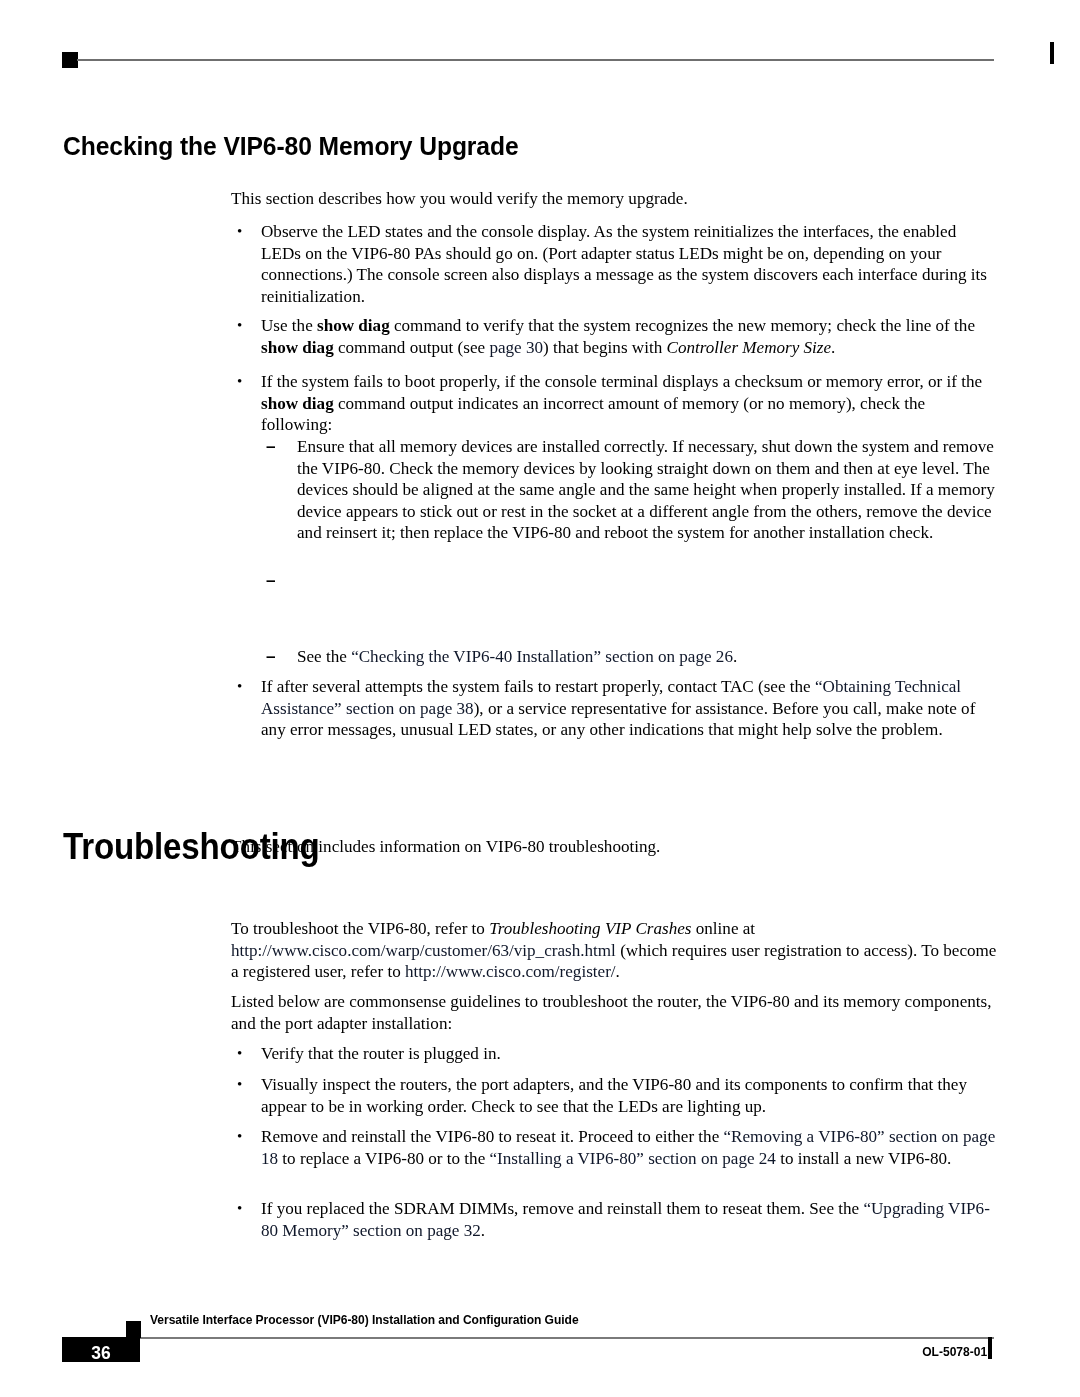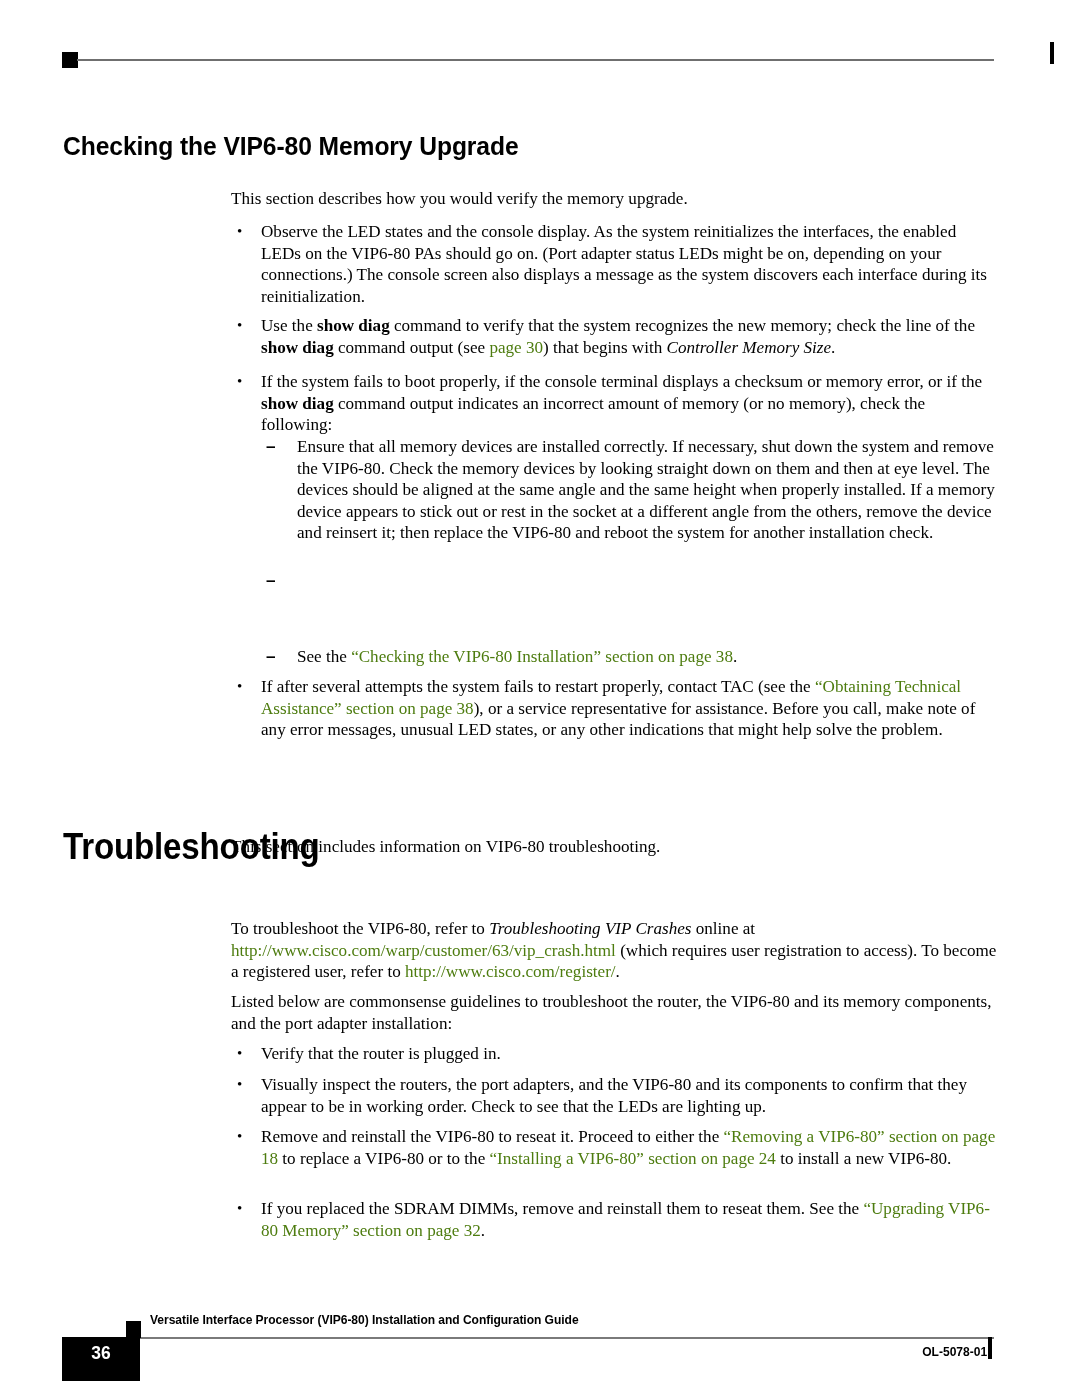--- a/index.html
+++ b/index.html
@@ -120,21 +120,21 @@
     left: 0px;
     top: 0;
     font-size: 17.1px;
     line-height: 21.6px;
     font-family: "Liberation Sans", sans-serif;
     font-weight: bold;
   }
 
   b.cmd { font-weight: bold; }
   i.it  { font-style: italic; }
-  .lnk  { color: #4d7c0f; }
+  .lnk  { color: #0f172a; }
 
   
   .footer {
     position: absolute;
     left: 0;
     top: 1306px;
     width: 1080px;
     height: 70px;
   }
   .f-line {
@@ -143,21 +143,21 @@
     top: 1337px;
     width: 854px;
     height: 1.6px;
     background: #7a7a7a;
   }
   .f-box {
     position: absolute;
     left: 62px;
     top: 1337px;
     width: 78px;
-    height: 44px;
+    height: 25px;
     background: #000;
   }
   .f-box span {
     position: absolute;
     left: 0; right: 0;
     top: 5px;
     text-align: center;
     color: #fff;
     font-family: "Liberation Sans Narrow", "Liberation Sans", sans-serif;
     font-weight: bold;
@@ -238,21 +238,21 @@
     <span class="mk">–</span>
     <span>Ensure that all memory devices are installed correctly. If necessary, shut down the system and remove the VIP6-80. Check the memory devices by looking straight down on them and then at eye level. The devices should be aligned at the same angle and the same height when properly installed. If a memory device appears to stick out or rest in the socket at a different angle from the others, remove the device and reinsert it; then replace the VIP6-80 and reboot the system for another installation check.</span>
   </div>
 
   <div class="tx dash" style="top:570px;">
     <span class="mk">–</span>
   </div>
 
   <div class="tx dash" style="top:646px;">
     <span class="mk">–</span>
-    <span>See the </span><span class="lnk">“Checking the VIP6-80 Installation” section on page 38</span><span>.</span>
+    <span>See the </span><span class="lnk">“Checking the VIP6-40 Installation” section on page 26</span><span>.</span>
   </div>
 
   <div class="tx bullet" style="top:676px;">
     <span class="mk">•</span>
     <span>If after several attempts the system fails to restart properly, contact TAC (see the </span><span class="lnk">“Obtaining Technical Assistance” section on page 38</span><span>), or a service representative for assistance. Before you call, make note of any error messages, unusual LED states, or any other indications that might help solve the problem.</span>
   </div>
 
 
   <h1 class="big-head">Troubleshooting</h1>
 

